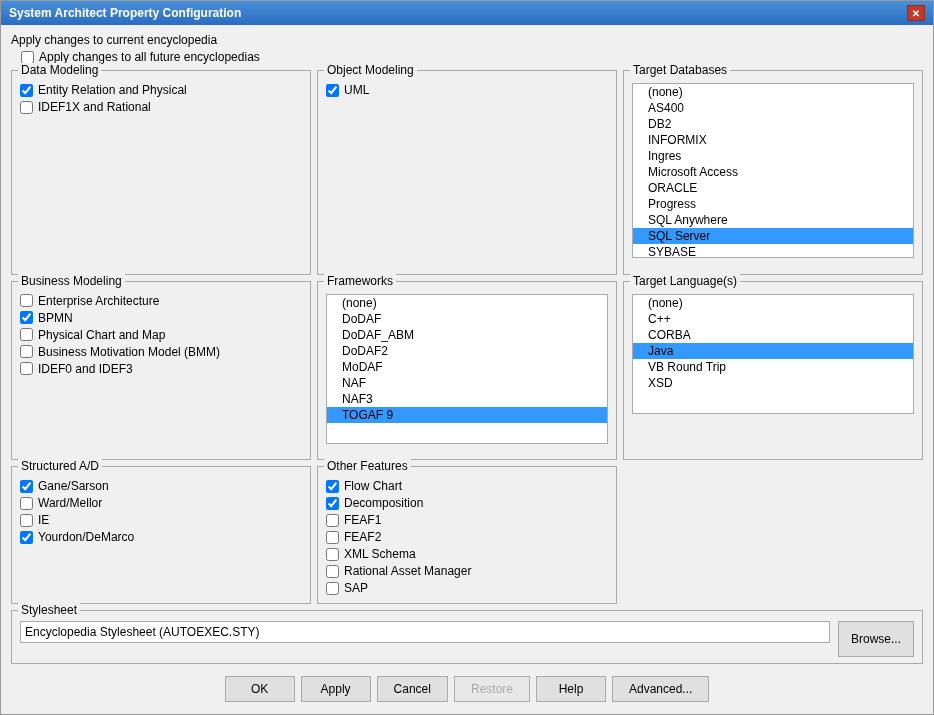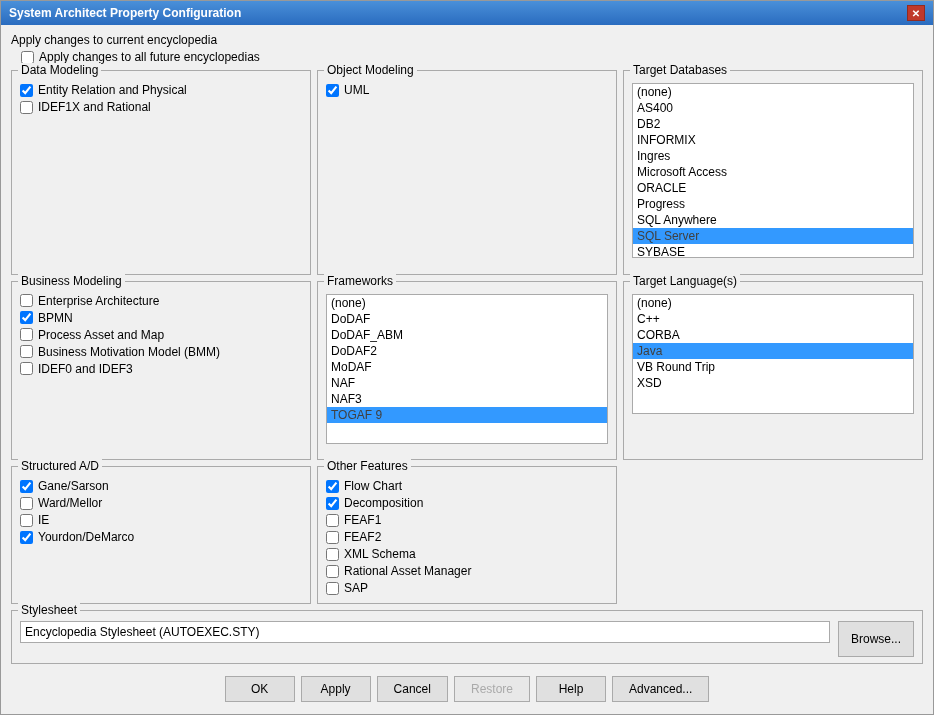--- a/index.html
+++ b/index.html
@@ -128,28 +128,28 @@
 
     .listbox {
       width: 100%;
       border: 1px solid #aaa;
       background: white;
       overflow-y: auto;
       font-size: 12px;
     }
 
     .listbox-item {
-      padding: 1px 4px;
+      padding: 1px 15px;
       cursor: pointer;
       white-space: nowrap;
     }
 
     .listbox-item.selected {
       background: #3399ff;
-      color: #404040;
+      color: #000000;
     }
 
     .stylesheet-section {
       border: 1px solid #aaa;
       padding: 6px 8px;
       position: relative;
       display: flex;
       align-items: flex-start;
       gap: 8px;
     }
@@ -296,21 +296,21 @@
           <div class="cb-item">
             <input type="checkbox" style="">
             <label>Enterprise Architecture</label>
           </div>
           <div class="cb-item">
             <input type="checkbox" checked="" style="">
             <label>BPMN</label>
           </div>
           <div class="cb-item">
             <input type="checkbox" style="">
-            <label>Process Asset and Map</label>
+            <label>Physical Chart and Map</label>
           </div>
           <div class="cb-item">
             <input type="checkbox" style="">
             <label>Business Motivation Model (BMM)</label>
           </div>
           <div class="cb-item">
             <input type="checkbox" style="">
             <label>IDEF0 and IDEF3</label>
           </div>
         </div>

